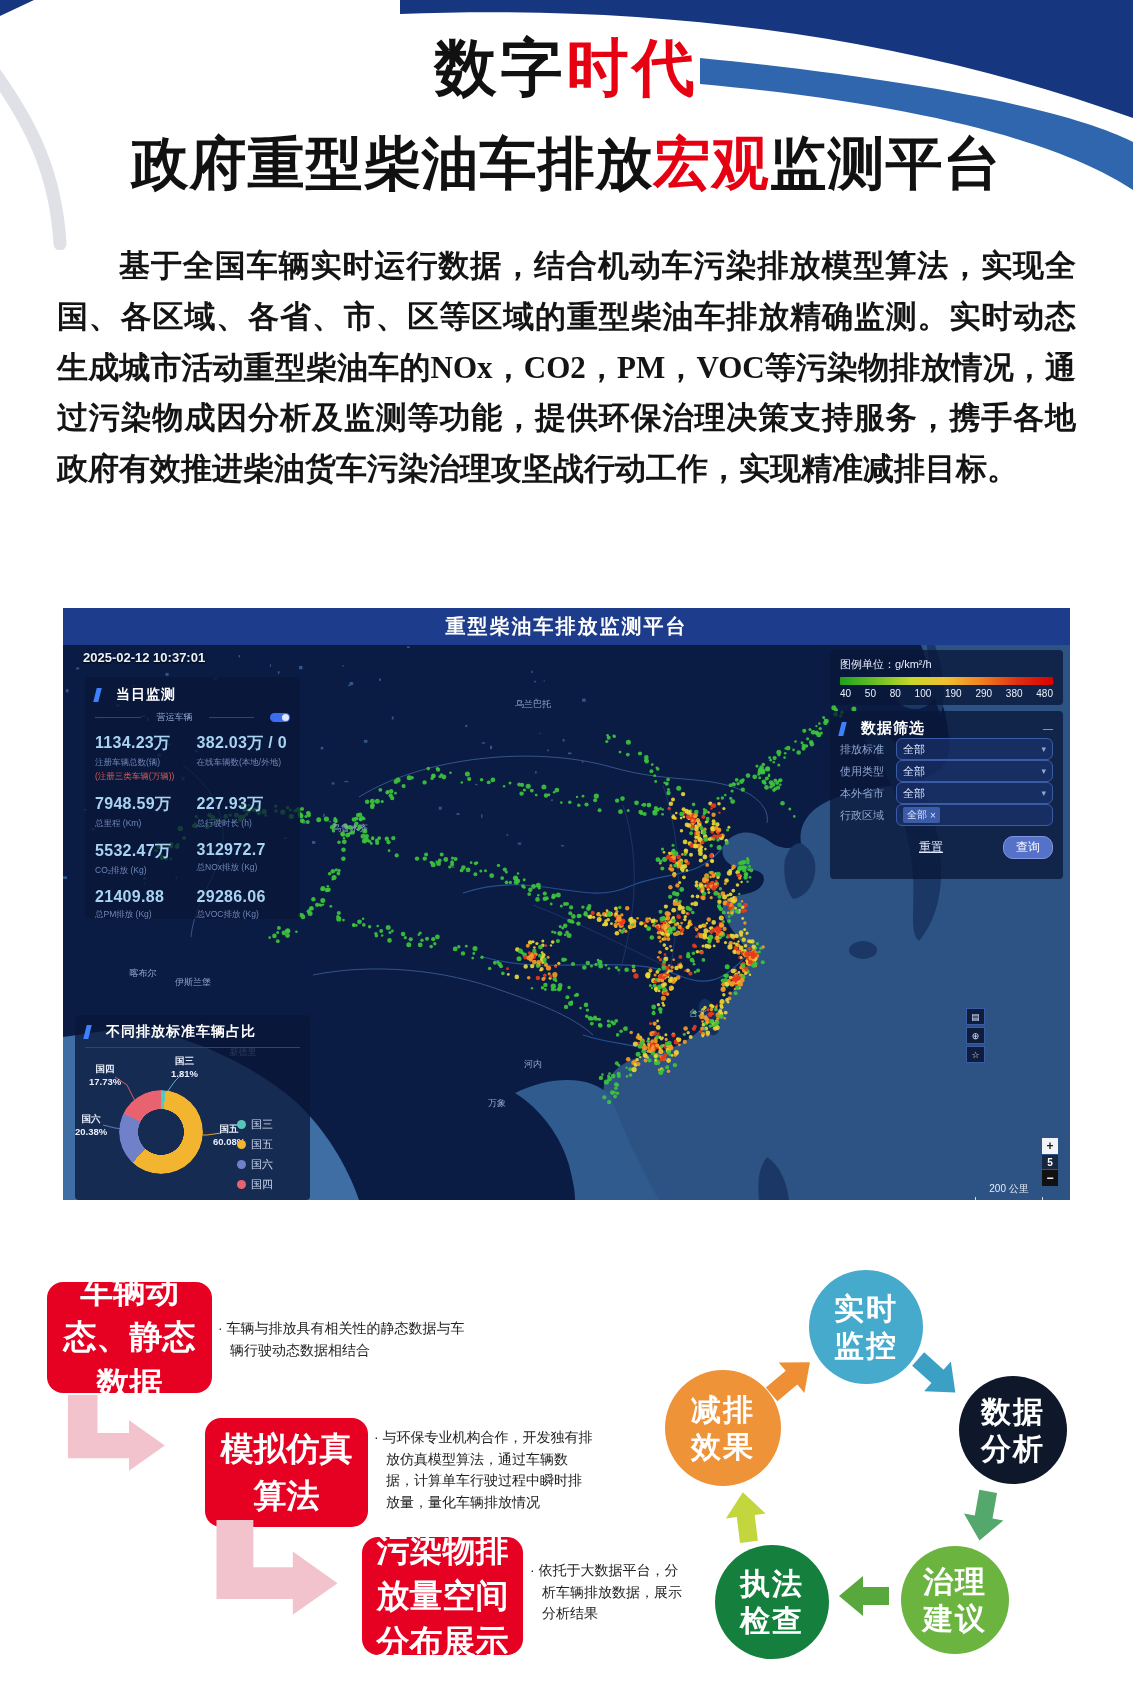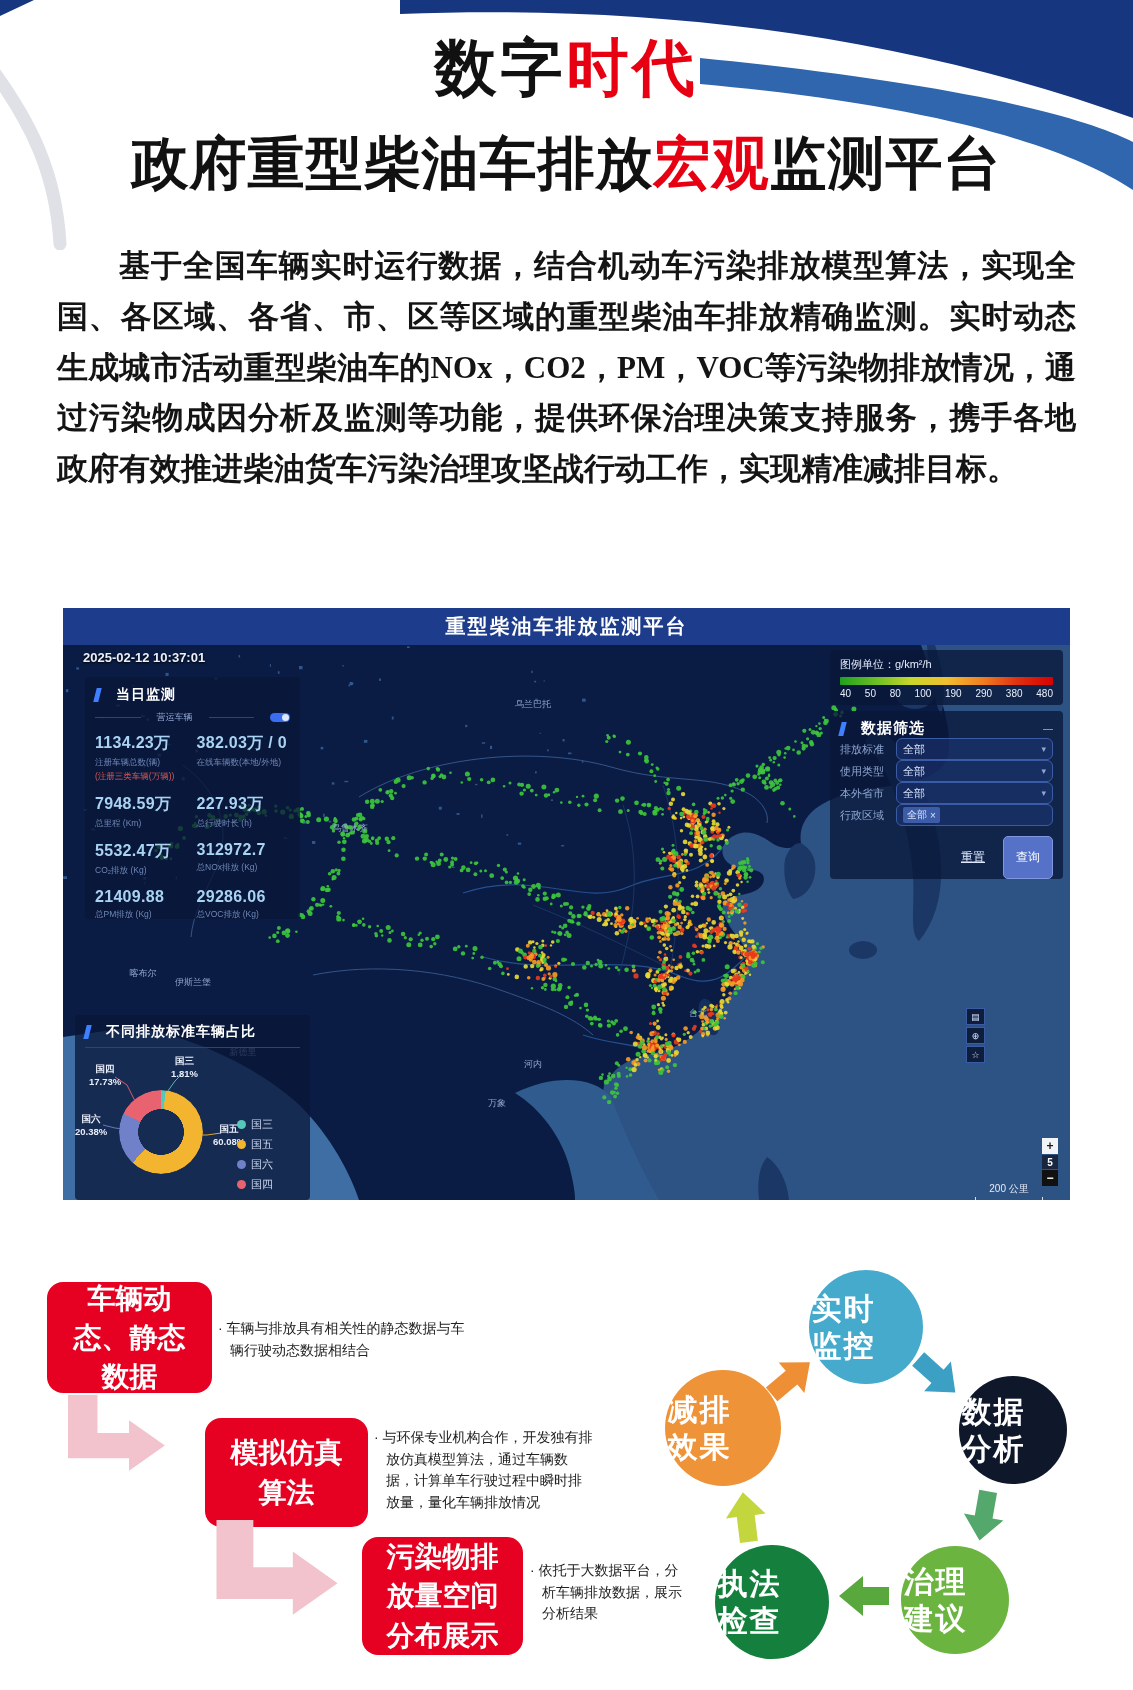--- a/index.html
+++ b/index.html
@@ -55,21 +55,21 @@
   #filter-panel{left:767px;top:103px;width:233px;height:168px;padding:8px 10px;box-sizing:border-box;}
   #filter-collapse{margin-left:auto;font-size:10px;color:#9fb4e6;}
   .frow{display:flex;align-items:center;gap:6px;}
   .flab{font-size:11px;color:#8fa6d0;width:50px;flex:none;}
   .fbox{flex:1;height:20px;background:rgba(30,55,120,.55);border:1px solid #3a5ca6;border-radius:6px;
         display:flex;align-items:center;padding:0 6px;font-size:11px;color:#d7e2fa;}
   .chev{margin-left:auto;color:#8fa6d9;font-size:9px;}
   .tag{background:#3d5ca8;border-radius:2px;font-size:10px;padding:1px 4px;display:flex;gap:3px;align-items:center;}
   .fbtns{display:flex;justify-content:flex-end;gap:12px;margin-top:10px;align-items:center;}
   #reset-btn{font-size:12px;color:#dfe8ff;text-decoration:underline;background:none;border:none;cursor:pointer;}
-  #query-btn{font-size:12px;color:#fff;background:#5572c8;border:1px solid #7e97e0;border-radius:5px;padding:12px 12px;cursor:pointer;}
+  #query-btn{font-size:12px;color:#fff;background:#5572c8;border:1px solid #7e97e0;border-radius:10px;padding:2px 12px;cursor:pointer;margin-left:42px;}
 
   
   #pie-panel{left:12px;top:407px;width:235px;height:185px;padding:8px 10px;box-sizing:border-box;}
   #pie-div{height:1px;background:#2a4679;margin-top:6px;}
   .donut{left:44px;top:75px;width:84px;height:84px;border-radius:50%;
          -webkit-mask:radial-gradient(closest-side,transparent 54%,#000 55%);
          mask:radial-gradient(closest-side,transparent 54%,#000 55%);}
   .callout{font-size:9.5px;font-weight:700;color:#e8eefc;text-align:center;line-height:1.35;}
   #pie-legend{left:162px;top:102px;display:flex;flex-direction:column;gap:5px;}
   .lg-item{display:flex;align-items:center;gap:5px;font-size:11px;color:#cfd9f2;}
@@ -82,32 +82,32 @@
   #zoomctl{left:979px;top:530px;display:flex;flex-direction:column;gap:1px;}
   .zbtn{width:16px;height:16px;display:flex;align-items:center;justify-content:center;font-size:12px;font-weight:700;cursor:pointer;}
   #zoom-plus{background:#f2f4f8;color:#1a1a1a;}
   #zoom-level{background:rgba(15,20,35,.7);color:#fff;font-size:10px;height:14px;}
   #zoom-minus{background:#111;color:#fff;}
   #scalebox{left:912px;top:574px;width:68px;text-align:center;}
   #scale-label{font-size:10px;color:#e8ecf5;}
   #scale-bar{height:4px;border-left:1px solid #d8dce5;border-right:1px solid #d8dce5;border-bottom:1px solid #d8dce5;margin-top:1px;}
 
   
-  .rbox{background:#e60021;border-radius:16px;color:#fff;font-weight:700;font-size:28px;line-height:1.4;
+  .rbox{background:#e60021;border-radius:16px;color:#fff;font-weight:700;font-size:33px;line-height:1.4;
         display:flex;align-items:center;justify-content:center;text-align:center;padding:8px 14px;box-sizing:border-box;}
   #box1{left:47px;top:1282px;width:165px;height:111px;}
   #box2{left:205px;top:1418px;width:163px;height:109px;}
   #box3{left:362px;top:1537px;width:161px;height:118px;}
   .fnote{font-size:14px;color:#222;line-height:1.55;padding-left:12px;text-indent:-12px;}
   #note1{left:218px;top:1318px;width:238px;}
   #note2{left:374px;top:1427px;width:208px;}
   #note3{left:530px;top:1560px;width:150px;}
 
   
-  .cyc{border-radius:50%;display:flex;align-items:center;color:#fff;
+  .cyc{border-radius:50%;display:flex;align-items:center;justify-content:center;color:#fff;
        font-family:"Liberation Serif",serif;font-weight:600;font-size:30px;letter-spacing:2px;line-height:1.25;}
   .cyc span{width:2.3em;text-align:center;word-break:break-all;}
   #cyc1{left:809px;top:1270px;width:114px;height:114px;}
   #cyc2{left:959px;top:1376px;width:108px;height:108px;}
   #cyc3{left:901px;top:1546px;width:108px;height:108px;}
   #cyc4{left:715px;top:1545px;width:114px;height:114px;}
   #cyc5{left:665px;top:1370px;width:116px;height:116px;}
 </style>
 </head>
 <body>

